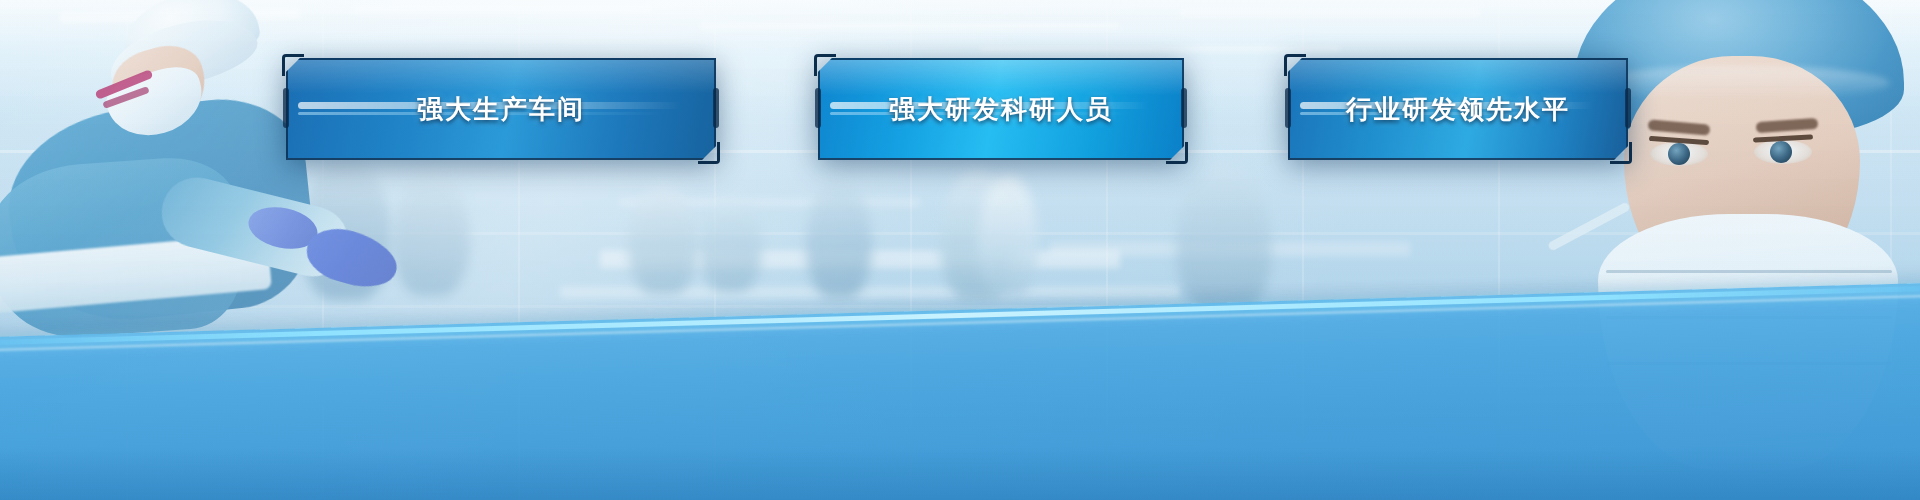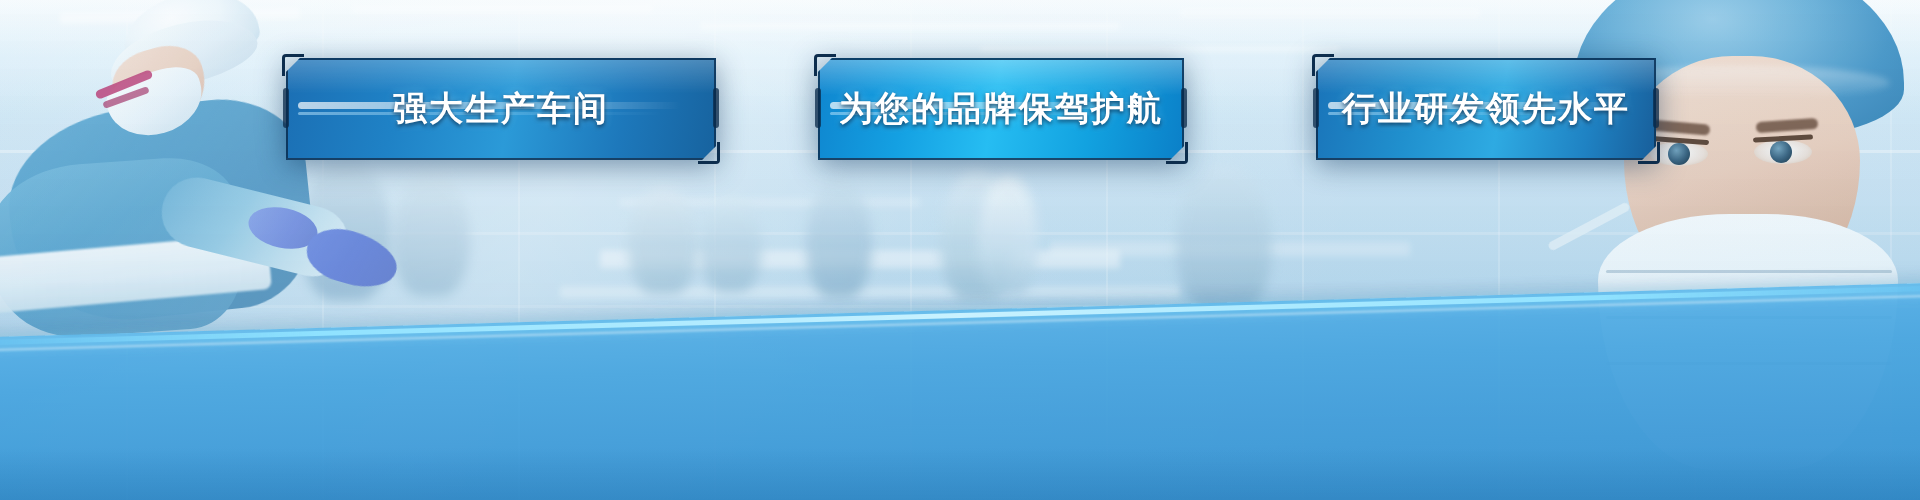--- a/index.html
+++ b/index.html
@@ -159,26 +159,26 @@
   .tbtn .stripe2{ position:absolute; left:12px; right:54px; top:54px; height:3px;
     background:linear-gradient(90deg,rgba(180,225,250,.55),rgba(180,225,250,0));
     border-radius:3px;}
   
   .tbtn .br{ position:absolute; width:22px; height:22px; border:3px solid #0d2d4d; }
   .tbtn .br.tl{ left:-4px; top:-4px; border-right:0; border-bottom:0; border-radius:4px 0 0 0;}
   .tbtn .br.br-{ right:-4px; bottom:-4px; border-left:0; border-top:0; border-radius:0 0 4px 0;}
   .tbtn .notch{ position:absolute; width:6px; height:40px; background:rgba(10,42,74,.75); border-radius:3px;}
   .tbtn .notch.left{ left:-3px; top:30px;}
   .tbtn .notch.right{ right:-3px; top:30px;}
-  .tbtn .label{ position:relative; color:#ffffff; font-size:34px; font-weight:700; letter-spacing:2px;
+  .tbtn .label{ position:relative; color:#ffffff; font-size:26px; font-weight:700; letter-spacing:2px;
     text-shadow:0 2px 4px rgba(4,40,74,.85), 0 0 10px rgba(160,225,255,.45); white-space:nowrap; }
 
   .tbtn.b1{ left:286px; width:430px; }
   .tbtn.b2{ left:818px; width:366px; }
-  .tbtn.b3{ left:1288px; width:340px;margin-left:28px; }
+  .tbtn.b3{ left:1288px; width:340px; }
 
   
   .band{ position:absolute; left:-40px; bottom:-60px; width:2000px; height:250px;
     transform:rotate(-1.6deg);
     background:linear-gradient(180deg,#55afe6 0%,#49a6e0 22%,#3e9ad8 58%,#3690d0 100%);
     opacity:.93;
     box-shadow:0 -2px 18px rgba(10,60,110,.25);
   }
   .band-edge{ position:absolute; left:-40px; bottom:182px; width:2000px; height:5px;
     transform:rotate(-1.6deg);
@@ -280,21 +280,21 @@
     </div>
 
     <div class="tbtn b2">
       <div class="plate"></div>
       <div class="stripe"></div>
       <div class="stripe2"></div>
       <div class="br tl"></div>
       <div class="br br-"></div>
       <div class="notch left"></div>
       <div class="notch right"></div>
-      <div class="label">为您的品牌保驾护航</div>
+      <div class="label">强大研发科研人员</div>
     </div>
 
     <div class="tbtn b3">
       <div class="plate"></div>
       <div class="stripe"></div>
       <div class="stripe2"></div>
       <div class="br tl"></div>
       <div class="br br-"></div>
       <div class="notch left"></div>
       <div class="notch right"></div>

